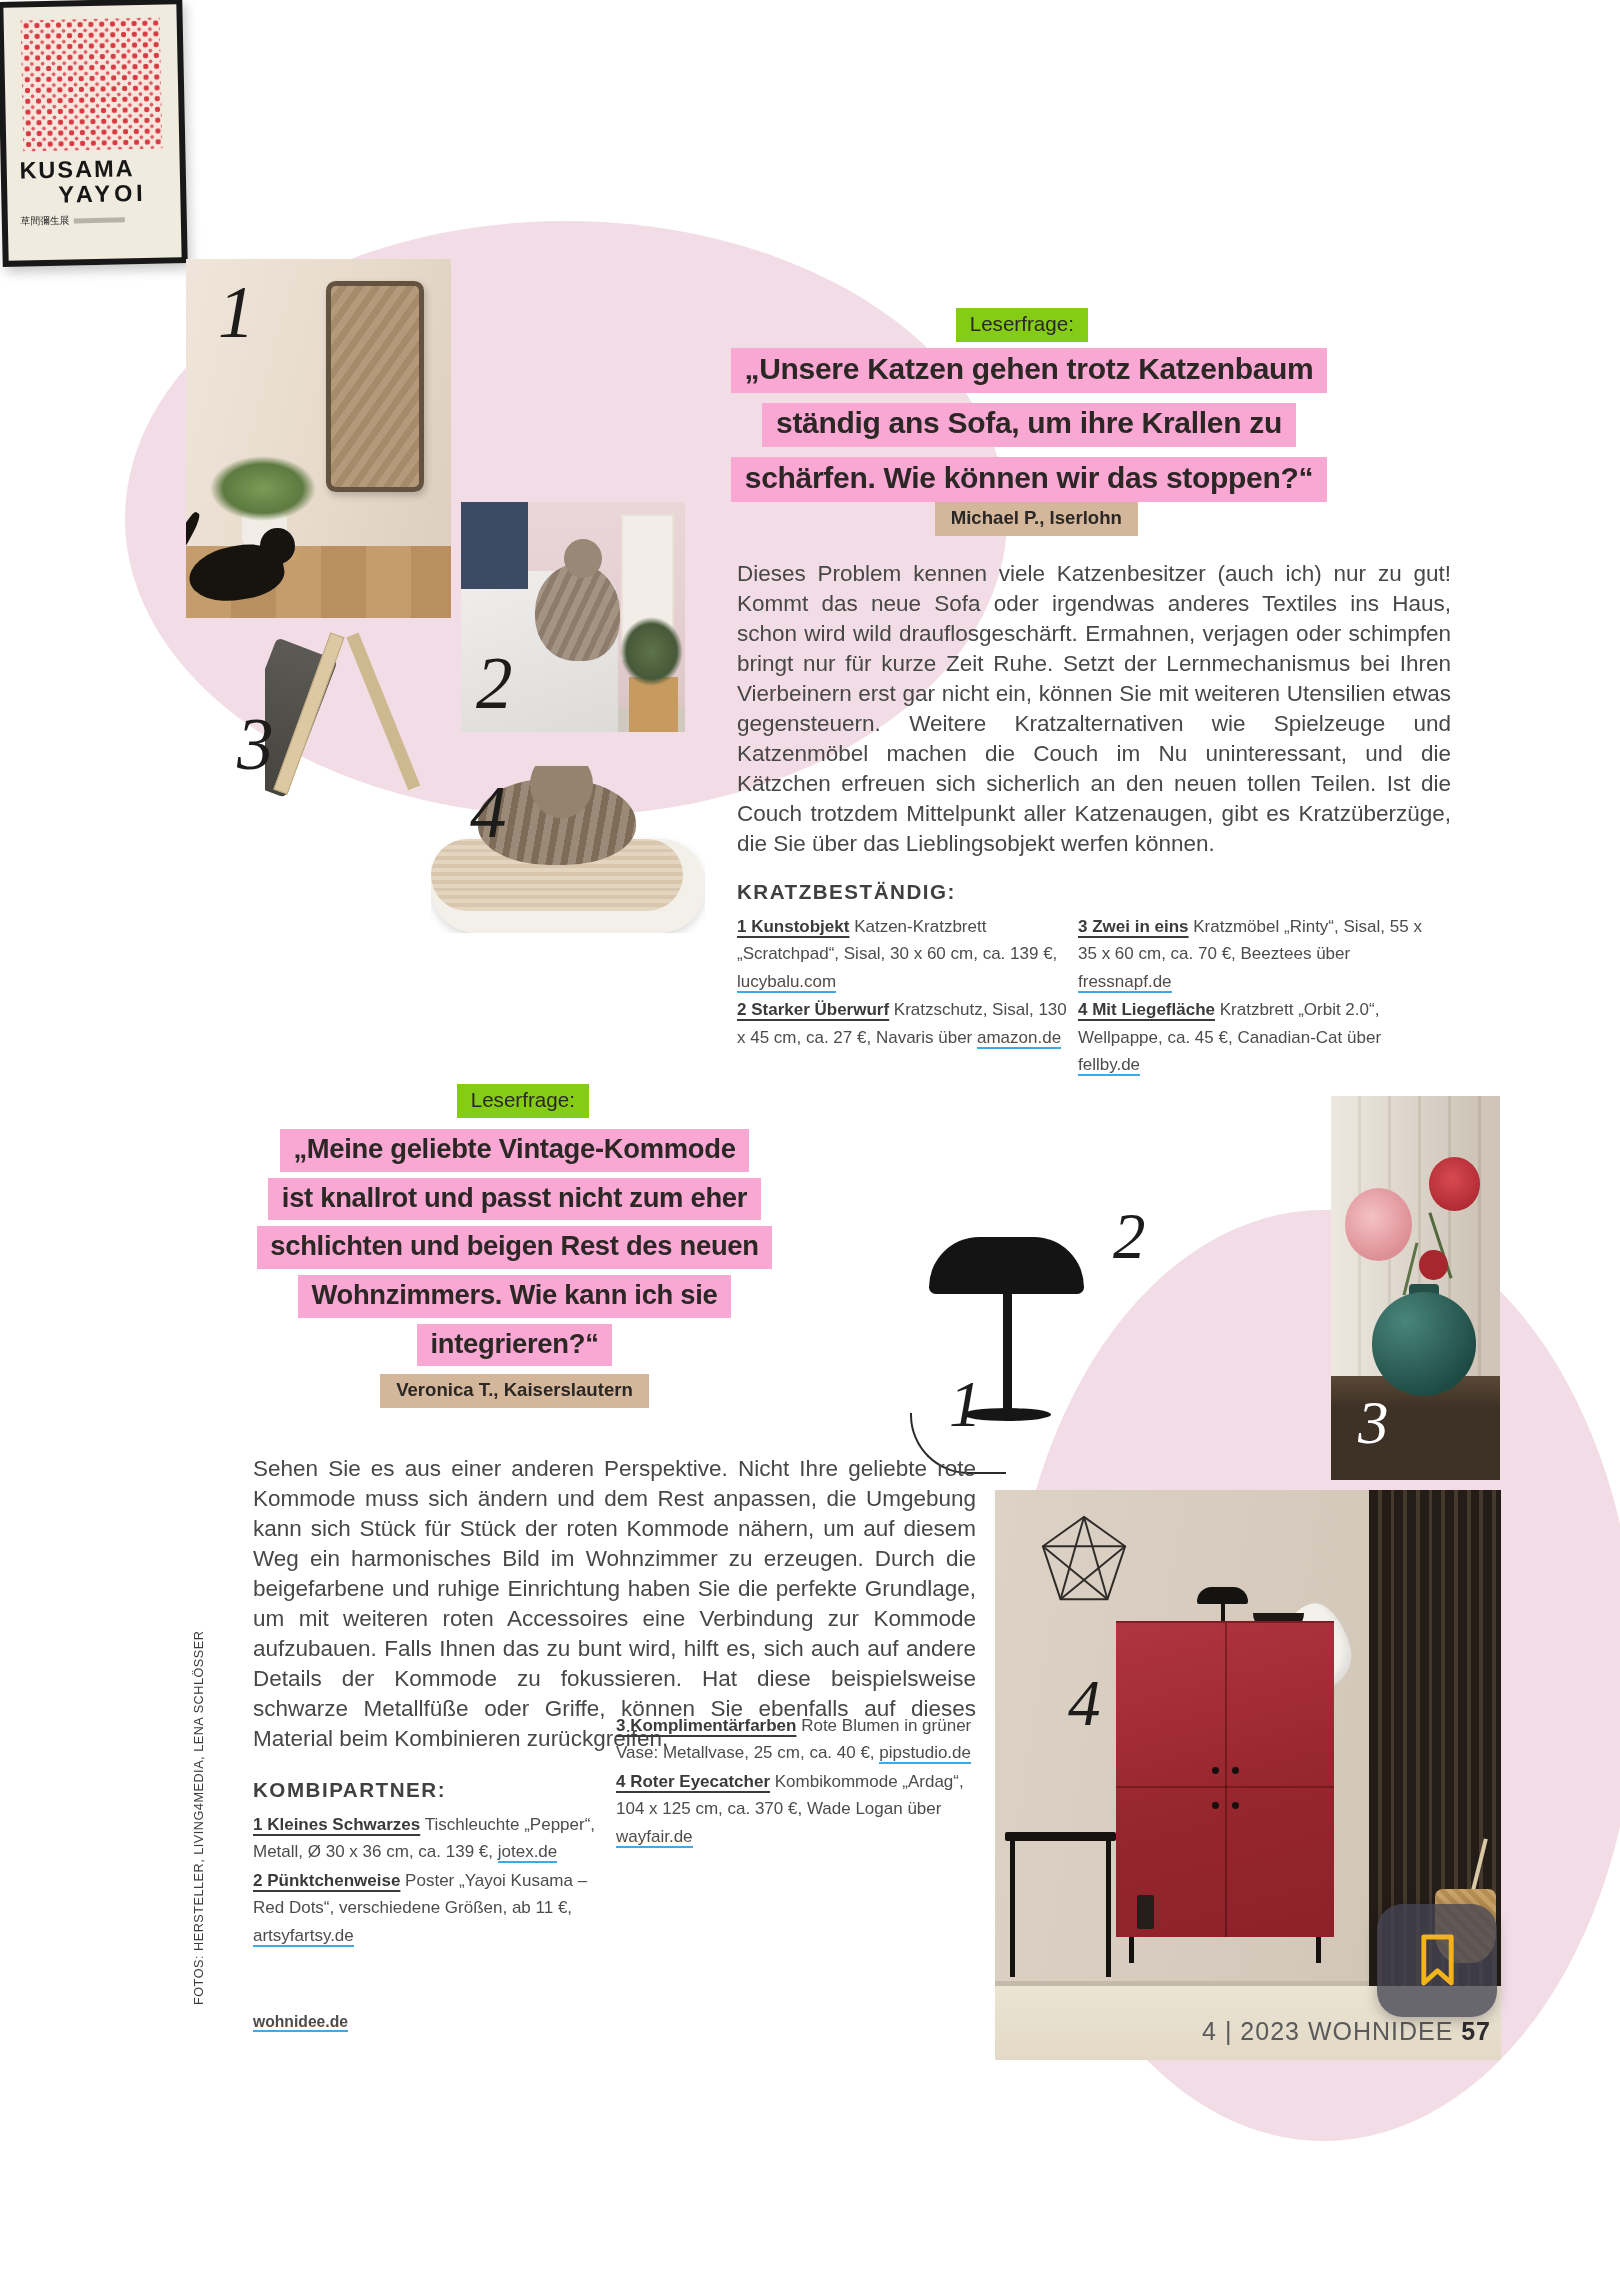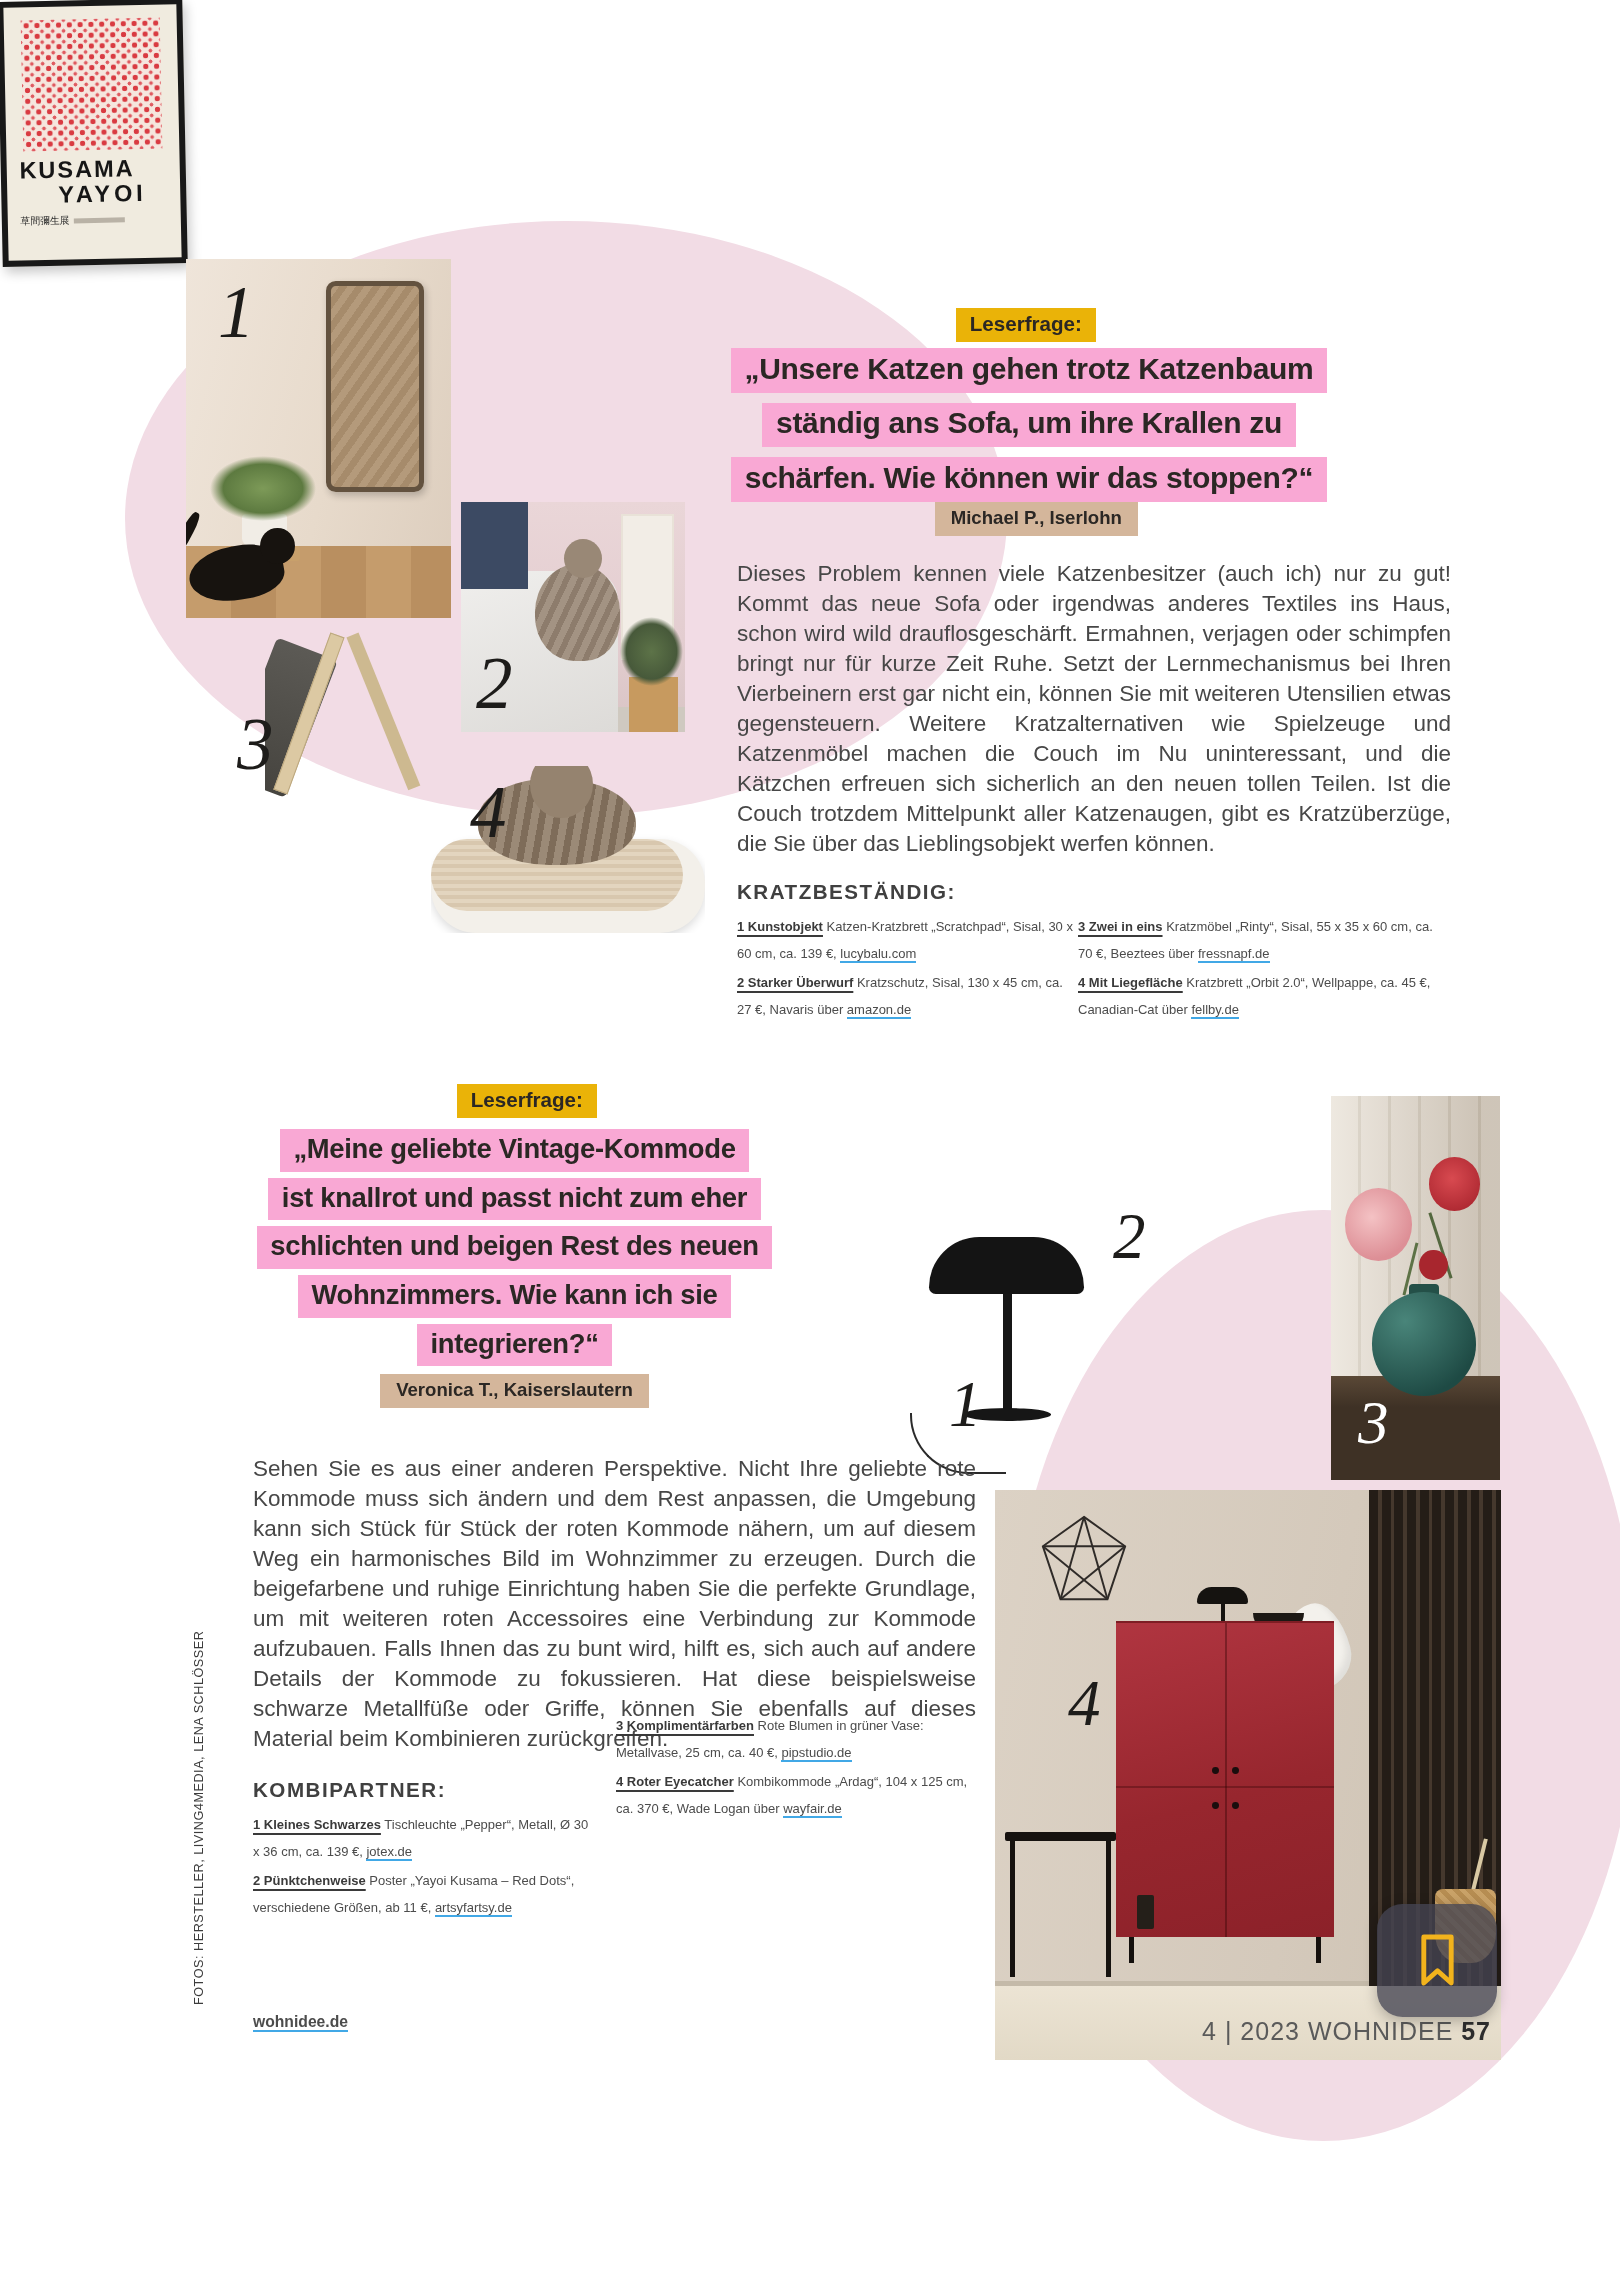--- a/index.html
+++ b/index.html
@@ -8,36 +8,36 @@
   .abs{position:absolute;}
   
   .blob{position:absolute;border-radius:50%;background:#f2dce5;z-index:1;}
   #blob1{left:125px;top:221px;width:882px;height:595px;}
   #blob2{left:1010px;top:1210px;width:627px;height:931px;}
   
   .num{position:absolute;font-family:"Liberation Serif",serif;font-style:italic;
        font-size:73px;line-height:1;color:#1d1c1a;z-index:3;}
   .num.white{color:#ffffff;}
   
-  .label-box{position:absolute;background:#eab308;color:#2b2724;font-weight:bold;
+  .label-box{position:absolute;background:#84cc16;color:#2b2724;font-weight:normal;
              font-size:20.6px;padding:3.9px 13.7px 5.9px;z-index:4;white-space:nowrap;}
   .hl-stack{position:absolute;display:flex;flex-direction:column;align-items:center;z-index:4;}
   .hl-line{background:#f9a8d4;color:#2b2724;font-weight:bold;white-space:nowrap;
            padding:3.9px 13.7px 6.9px;letter-spacing:-0.3px;}
   #hl1 .hl-line{font-size:30px;margin:0 0 9.8px;}
   #hl2 .hl-line{font-size:27.4px;margin:0 0 5.9px;}
   .attr-box{background:#d4b69b;color:#2b2724;font-weight:bold;font-size:18.6px;
             padding:4.9px 15.7px 6.9px;white-space:nowrap;}
   #attr1{position:absolute;z-index:4;}
   
   .body-text{position:absolute;font-size:22.5px;line-height:30px;color:#474747;
              text-align:justify;z-index:4;}
   .prod-head{position:absolute;font-size:20.6px;font-weight:bold;letter-spacing:1.5px;
              color:#404040;z-index:4;}
-  .prod-col{position:absolute;font-size:13px;line-height:27.4px;color:#4c4c4c;z-index:4;}
+  .prod-col{position:absolute;font-size:17px;line-height:27.4px;color:#4c4c4c;z-index:4;}
   .prod-item{margin:0 0 1px;}
   .prod-lead{font-weight:bold;color:#3a3a3a;text-decoration:underline;
              text-decoration-thickness:2px;text-underline-offset:3.9px;}
   .prod-link{color:#4c4c4c;text-decoration:none;border-bottom:2.9px solid #41a8e6;cursor:pointer;}
   
   .photo{position:absolute;overflow:hidden;z-index:2;}
   .photo>div{position:absolute;}
   #photo1{left:186px;top:259px;width:265px;height:359px;
           background:linear-gradient(105deg,#efe5da 0%,#e7dacb 55%,#dccdbd 100%);}
   .p1-floor{left:0;bottom:0;width:100%;height:20%;

